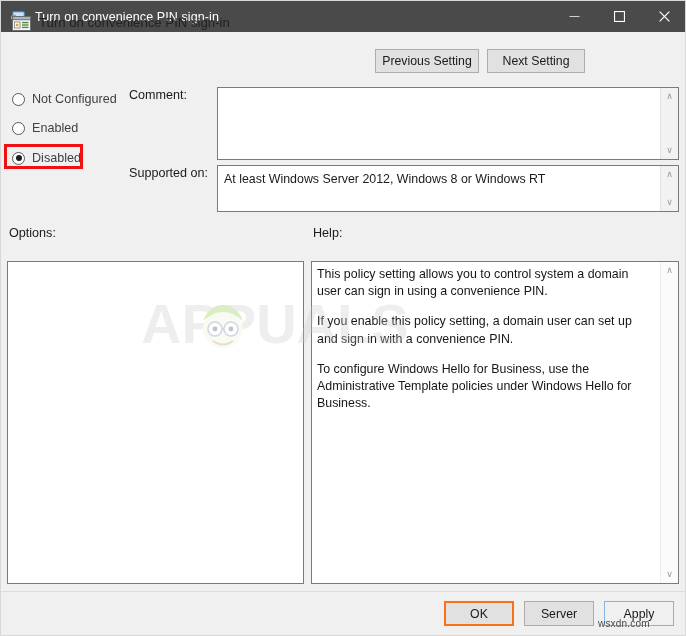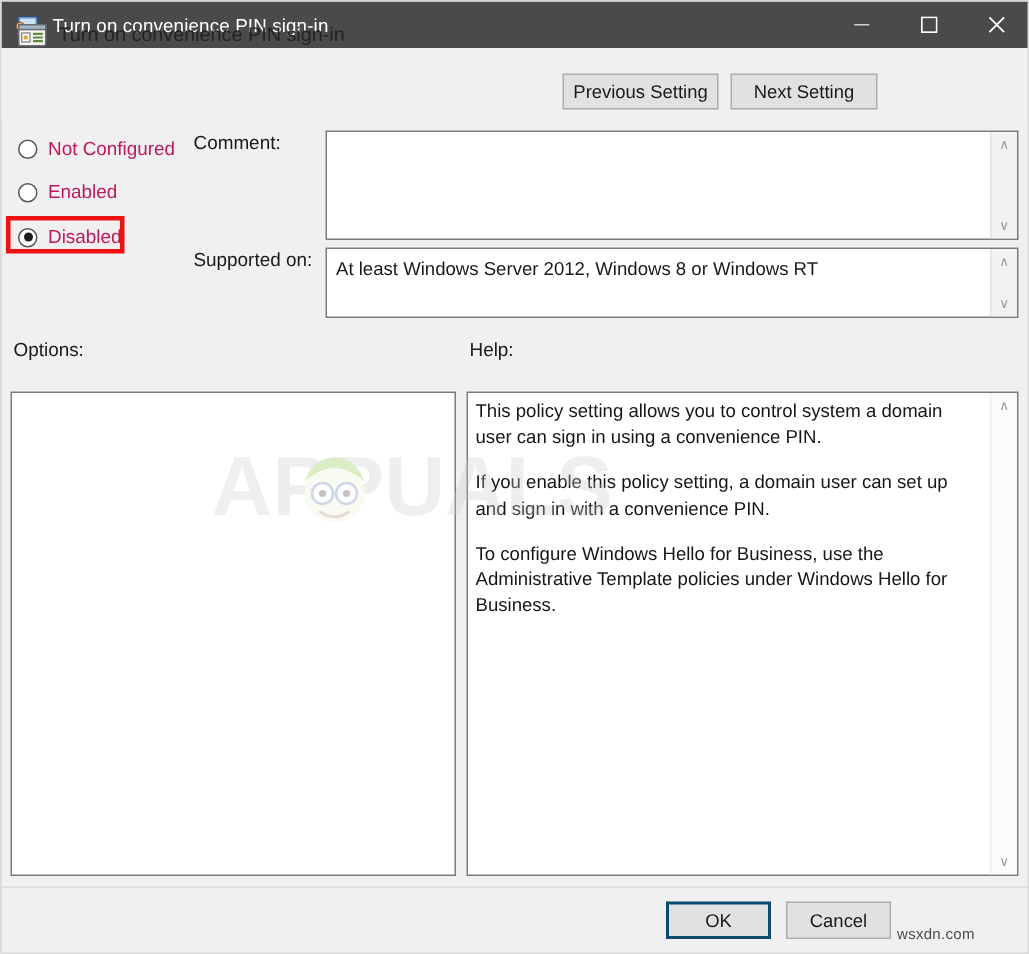--- a/index.html
+++ b/index.html
@@ -123,21 +123,21 @@
     content: "";
     position: absolute;
     left: 2.5px; top: 2.5px;
     width: 6px; height: 6px;
     border-radius: 50%;
     background: #1c1c1c;
   }
   .radio-label {
     margin-left: 7px;
     font-size: 12.6px;
-    color: #be185d;
+    color: #404040;
     white-space: nowrap;
   }
   .red-highlight {
     position: absolute;
     left: 3px;
     top: 143px;
     width: 79px;
     height: 25px;
     border: 3px solid #ee1111;
     box-sizing: border-box;
@@ -251,21 +251,21 @@
     display: flex;
     align-items: center;
     justify-content: center;
     cursor: default;
     box-sizing: border-box;
     background: #e1e1e1;
     border: 1px solid #adadad;
   }
   #btn-ok {
     left: 443px; top: 600px; width: 70px;
-    border: 2px solid #0c4a6e;
+    border: 2px solid #f97316;
     background: #e1e1e1;
   }
   #btn-cancel {
     left: 523px; top: 600px; width: 70px;
   }
   #btn-apply {
     left: 603px; top: 600px; width: 70px;
     background: #f0f0f0;
     border: 1px solid #7db7e8;
   }
@@ -407,17 +407,18 @@
         <line x1="81" y1="38" x2="83" y2="38" stroke="#5a7fb0" stroke-width="1.6"></line>
         <circle cx="74" cy="38" r="2.4" fill="#3a3a3a"></circle>
         <circle cx="90" cy="38" r="2.4" fill="#3a3a3a"></circle>
         <path d="M72 50 q10 7 20 0" fill="none" stroke="#b08a5a" stroke-width="2"></path>
       </g>
     </svg>
   </div>
 
   <div class="footer-sep"></div>
   <button class="dlg-btn" id="btn-ok">OK</button>
-  <button class="dlg-btn" id="btn-cancel">Cancel</button>
+  <button class="dlg-btn" id="btn-cancel">Server</button>
+  <button class="dlg-btn" id="btn-apply">Apply</button>
 
   <div class="wm-site">wsxdn.com</div>
 
 </div>
 
 </body></html>

